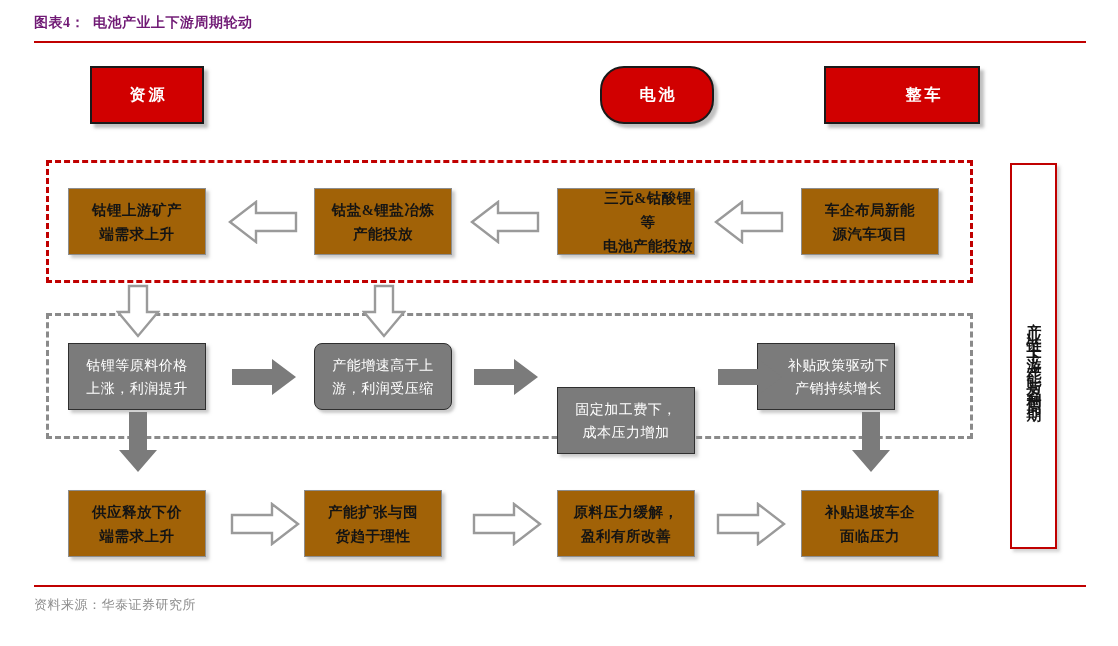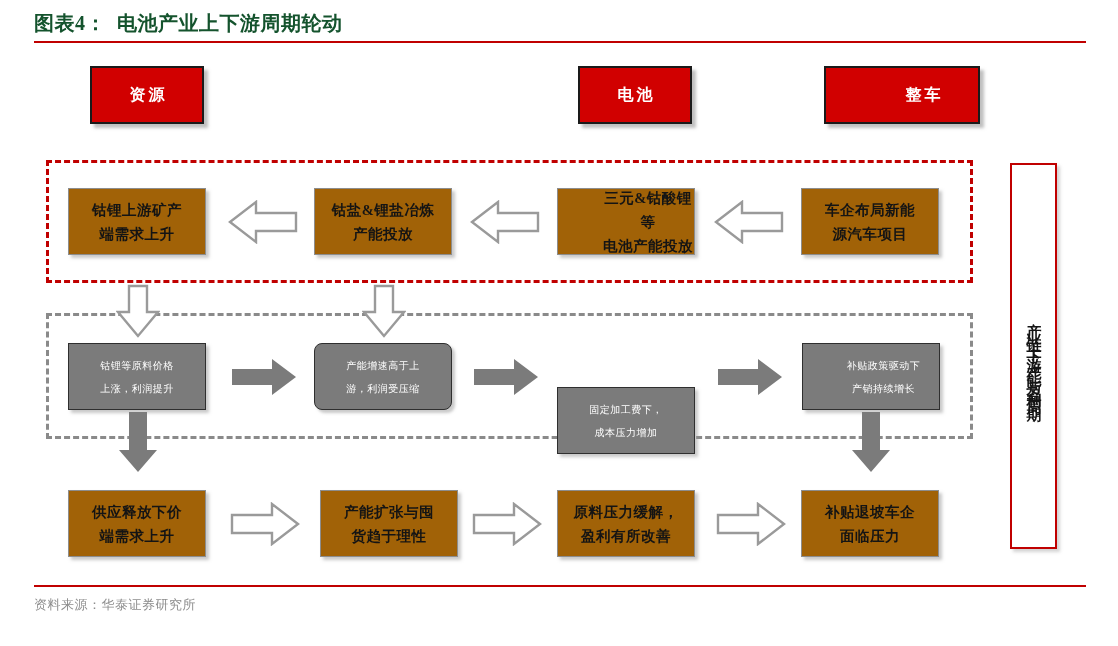--- a/index.html
+++ b/index.html
@@ -22,22 +22,22 @@
   
   .title-wrap {
     position: absolute;
     left: 34px;
     top: 12px;
     width: 1052px;
   }
   .title-text {
     font-family: "Liberation Serif", "DejaVu Serif", serif;
     font-weight: bold;
-    font-size: 20px;
-    color: #14532d;
+    font-size: 14px;
+    color: #701a75;
     letter-spacing: 0.5px;
     white-space: pre;
     line-height: 22px;
   }
   .title-rule {
     position: absolute;
     left: 34px;
     top: 41px;
     width: 1052px;
     height: 2px;
@@ -133,21 +133,21 @@
     font-weight: bold;
     font-size: 14.5px;
     color: #141414;
   }
   .pbox.gray {
     background: #7b7b7b;
     border: 1.6px solid #2f2f2f;
   }
   .pbox.gray span {
     font-family: "Liberation Sans", "DejaVu Sans", sans-serif;
-    font-size: 10px;
+    font-size: 14px;
     color: #ffffff;
     line-height: 23px;
   }
 
   
   .arrow {
     position: absolute;
     line-height: 0;
   }
   .arrow svg { display: block; }
@@ -184,21 +184,21 @@
 <div id="page">
 
   <div class="title-wrap">
     <div class="title-text">图表4：  电池产业上下游周期轮动</div>
   </div>
   <div class="title-rule"></div>
 
   <div class="cat-box" style="left:90px;top:66px;justify-content:center;">
     <span>资源</span>
   </div>
-  <div class="cat-box" style="left:578px;top:66px;">
+  <div class="cat-box" style="left:600px;top:66px;border-radius:24px;">
     <span>电池</span>
   </div>
   <div class="cat-box" style="left:824px;top:66px;padding-left:42px;">
     <span>整车</span>
   </div>
 
   <div class="red-dash-box"></div>
 
   <div class="gray-dash-box"></div>
 
@@ -261,21 +261,21 @@
 上涨，利润提升</span>
   </div>
   <div class="pbox gray" style="left:314px;top:343px;border-radius:8px;">
     <span>产能增速高于上
 游，利润受压缩</span>
   </div>
   <div class="pbox gray" style="left:557px;top:343px;margin-top:44px;">
     <span>固定加工费下，
 成本压力增加</span>
   </div>
-  <div class="pbox gray" style="left:802px;top:343px;padding-left:25px;">
+  <div class="pbox gray" style="left:757px;top:343px;padding-left:25px;">
     <span>补贴政策驱动下
 产销持续增长</span>
   </div>
 
   <div class="arrow" style="left:232px;top:359px;">
     <svg width="66" height="36" viewBox="0 0 66 36">
       <path d="M0 10 L40 10 L40 0 L64 18 L40 36 L40 26 L0 26 Z" fill="#7b7b7b"></path>
     </svg>
   </div>
   <div class="arrow" style="left:474px;top:359px;">
@@ -297,21 +297,21 @@
   <div class="arrow" style="left:851px;top:412px;">
     <svg width="40" height="62" viewBox="0 0 40 62">
       <path d="M11 0 L29 0 L29 38 L39 38 L20 60 L1 38 L11 38 Z" fill="#7b7b7b"></path>
     </svg>
   </div>
 
   <div class="pbox white" style="left:68px;top:490px;">
     <span>供应释放下价
 端需求上升</span>
   </div>
-  <div class="pbox white" style="left:320px;top:490px;">
+  <div class="pbox white" style="left:304px;top:490px;">
     <span>产能扩张与囤
 货趋于理性</span>
   </div>
   <div class="pbox white" style="left:557px;top:490px;">
     <span>原料压力缓解，
 盈利有所改善</span>
   </div>
   <div class="pbox white" style="left:801px;top:490px;">
     <span>补贴退坡车企
 面临压力</span>

